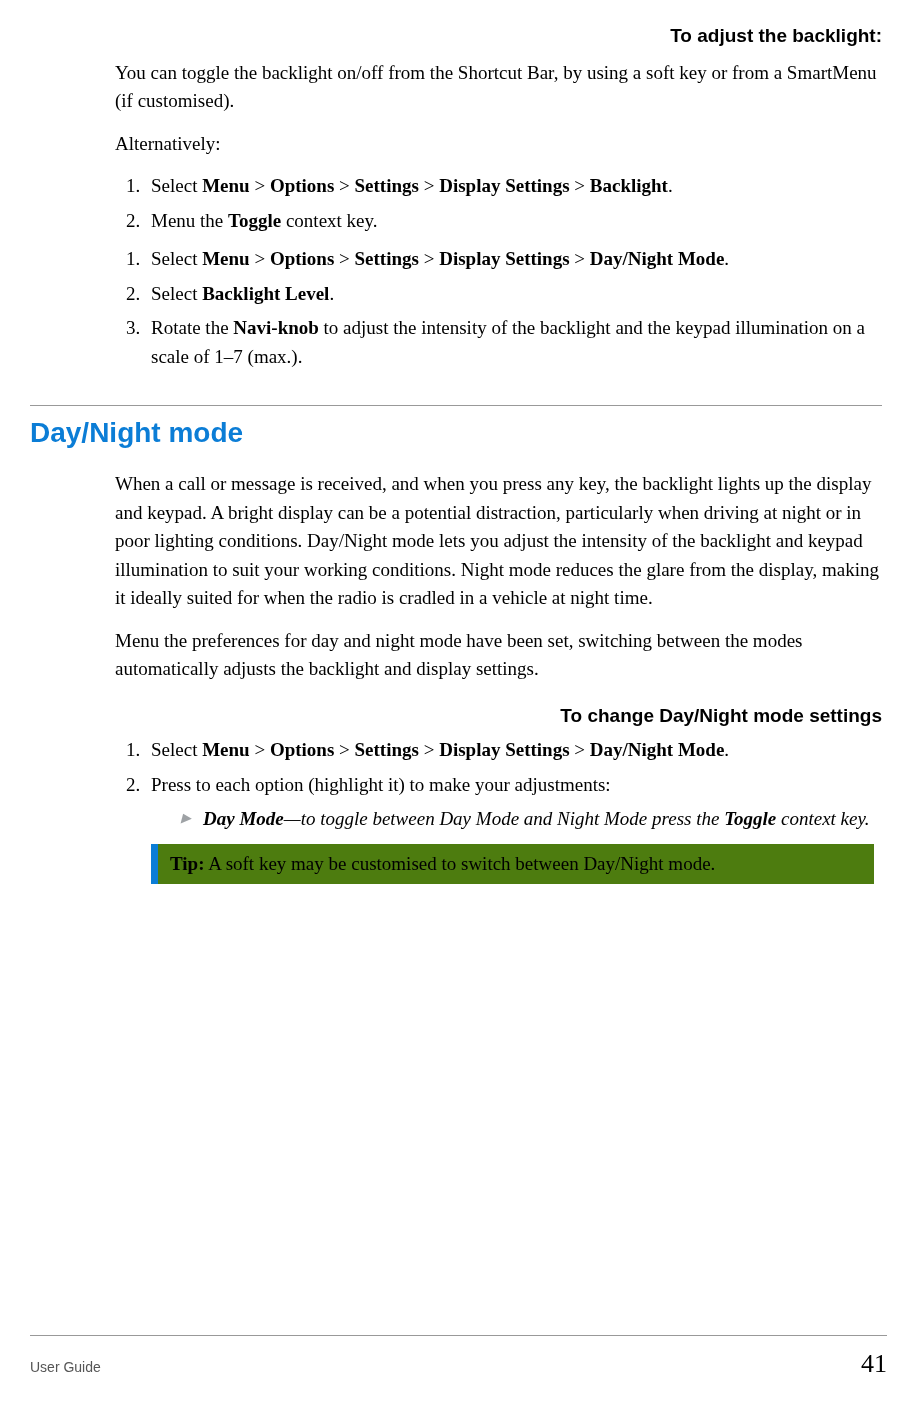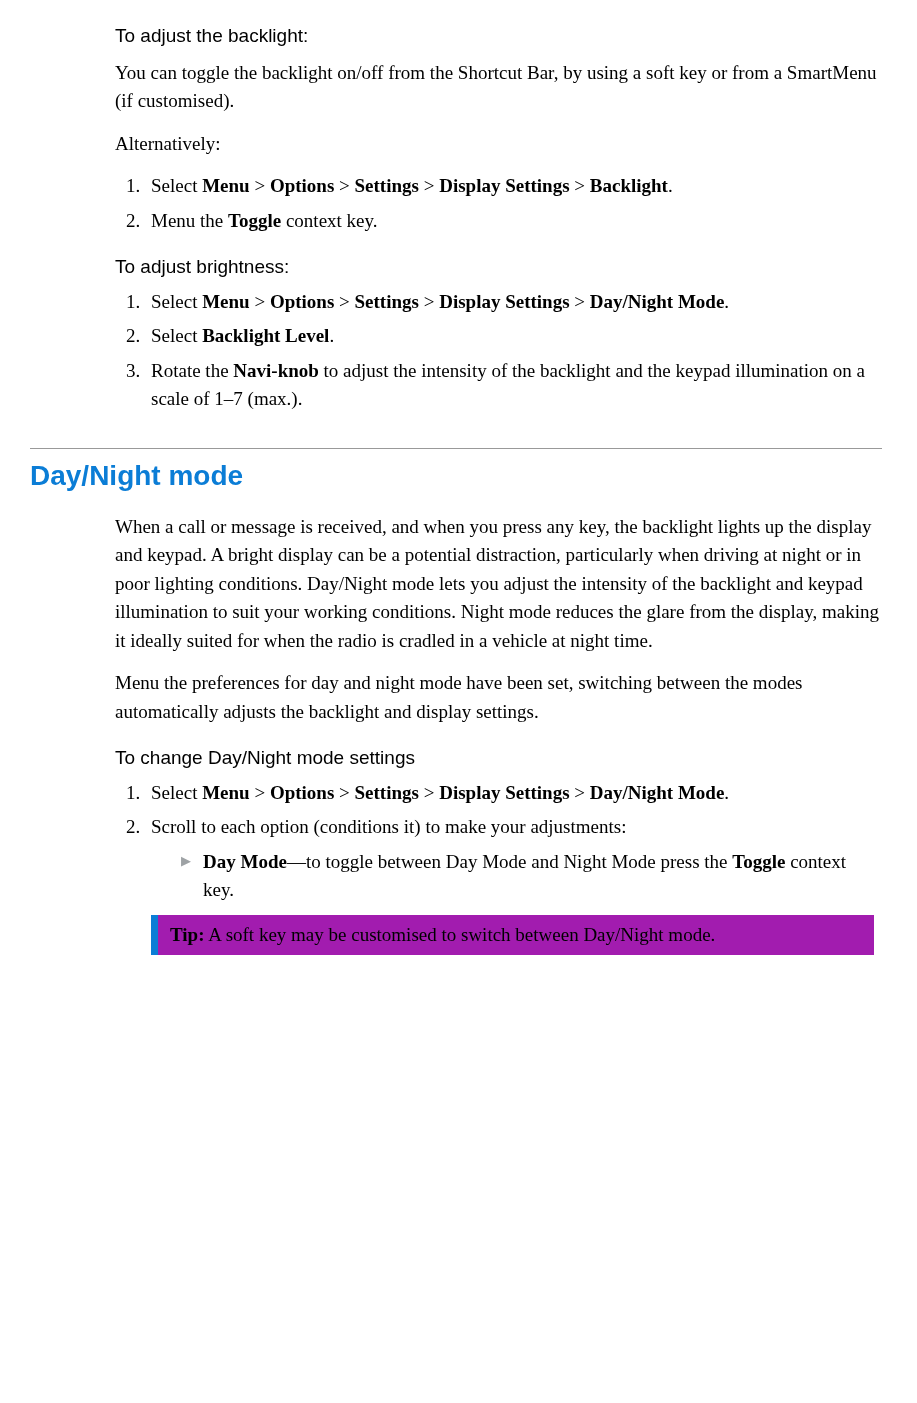--- a/index.html
+++ b/index.html
@@ -18,24 +18,25 @@
     padding: 0 30px 0 30px;
     position: relative;
   }
   .content {
     padding-left: 85px;
     padding-right: 5px;
     padding-top: 4px;
   }
   .subhead {
     font-family: Arial, Helvetica, sans-serif;
-    font-weight: normal;
+    font-weight: bold;
     font-size: 19px;
     margin-top: 18px;
     margin-bottom: 6px;
+    text-align: right;
   }
   p {
     margin: 8px 0 14px 0;
   }
   ol {
     margin: 4px 8px 10px 0;
     padding-left: 30px;
   }
   ol li {
     padding-left: 6px;
@@ -51,37 +52,38 @@
     font-family: Arial, Helvetica, sans-serif;
     font-weight: bold;
     font-size: 28px;
     color: #0b7dd6;
     margin: 0 0 16px -85px;
   }
   .bullets {
     list-style: none;
     padding-left: 30px;
     margin: 6px 0 10px 0;
+    font-style: italic;
   }
   .bullets li {
     position: relative;
     padding-left: 22px;
     margin-bottom: 10px;
   }
   .bullets li::before {
     content: "▶";
     position: absolute;
     left: 0;
     top: 3px;
     font-size: 13px;
     color: #9ea2a5;
   }
   .tip {
     border-left: 7px solid #0b7dd6;
-    background: #a21caf;
+    background: #4d7c0f;
     padding: 6px 10px 6px 12px;
     margin: 10px 0 0 0;
   }
   .footer {
     position: absolute;
     bottom: 20px;
     left: 30px;
     right: 30px;
     border-top: 1px solid #999;
     padding-top: 8px;
@@ -110,21 +112,20 @@
     <p>Alternatively:</p>
     <ol>
       <li>
         <span>Select </span><b>Menu</b><span> &gt; </span><b>Options</b><span> &gt; </span><b>Settings</b><span> &gt; </span><b>Display Settings</b><span> &gt; </span><b>Backlight</b>.
       </li>
       <li>
         <span>Menu the </span><b>Toggle</b><span> context key.</span>
       </li>
     </ol>
 
-    <div class="subhead">To adjust brightness:</div>
     <ol>
       <li>
         <span>Select </span><b>Menu</b><span> &gt; </span><b>Options</b><span> &gt; </span><b>Settings</b><span> &gt; </span><b>Display Settings</b><span> &gt; </span><b>Day/Night Mode</b>.
       </li>
       <li>
         <span>Select </span><b>Backlight Level</b><span>.</span>
       </li>
       <li>
         <span>Rotate the </span><b>Navi-knob</b><span> to adjust the intensity of the backlight and the keypad illumination on a scale of 1–7 (max.).</span>
       </li>
@@ -135,27 +136,31 @@
 
     <p>When a call or message is received, and when you press any key, the backlight lights up the display and keypad. A bright display can be a potential distraction, particularly when driving at night or in poor lighting conditions. Day/Night mode lets you adjust the intensity of the backlight and keypad illumination to suit your working conditions. Night mode reduces the glare from the display, making it ideally suited for when the radio is cradled in a vehicle at night time.</p>
     <p>Menu the preferences for day and night mode have been set, switching between the modes automatically adjusts the backlight and display settings.</p>
 
     <div class="subhead">To change Day/Night mode settings</div>
     <ol>
       <li>
         <span>Select </span><b>Menu</b><span> &gt; </span><b>Options</b><span> &gt; </span><b>Settings</b><span> &gt; </span><b>Display Settings</b><span> &gt; </span><b>Day/Night Mode</b>.
       </li>
       <li>
-        <span>Scroll to each option (conditions it) to make your adjustments:</span>
+        <span>Press to each option (highlight it) to make your adjustments:</span>
         <ul class="bullets">
           <li>
             <b>Day Mode</b><span>—to toggle between Day Mode and Night Mode press the </span><b>Toggle</b><span> context key.</span>
           </li>
         </ul>
         <div class="tip">
           <b>Tip:</b><span>  A soft key may be customised to switch between Day/Night mode.</span>
         </div>
       </li>
     </ol>
 
   </div>
 
+  <div class="footer">
+    <span>User Guide</span>
+    <span class="pagenum">41</span>
+  </div>
 </div>
 
 </body></html>

